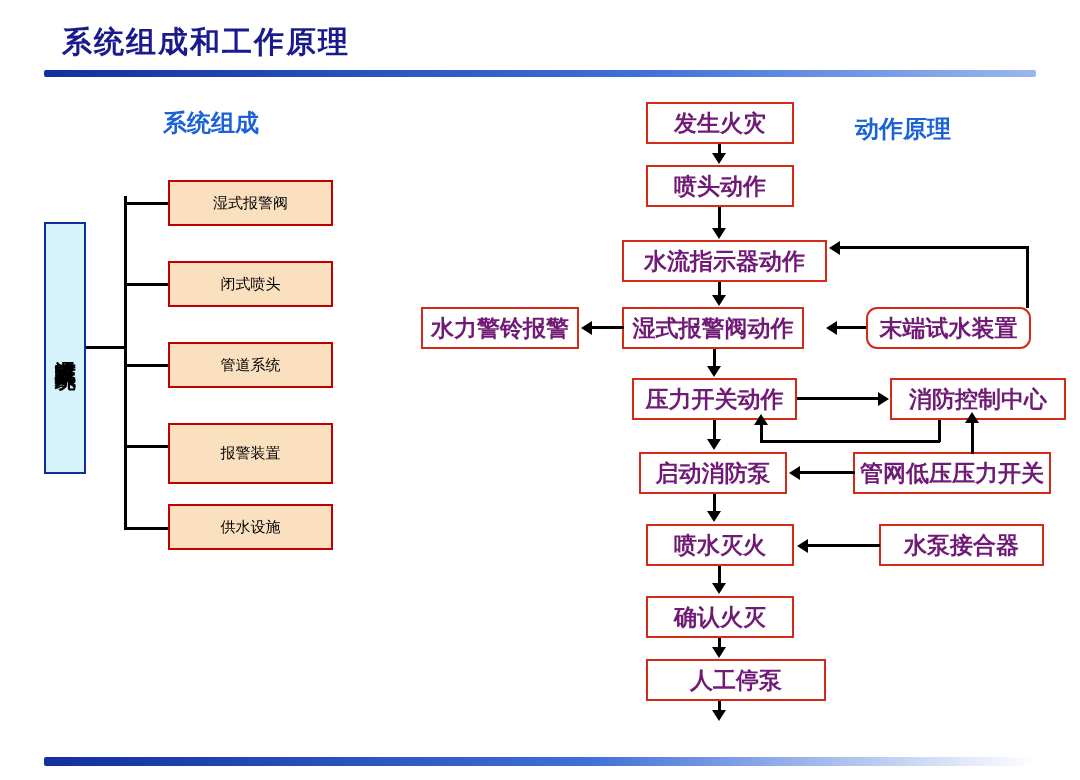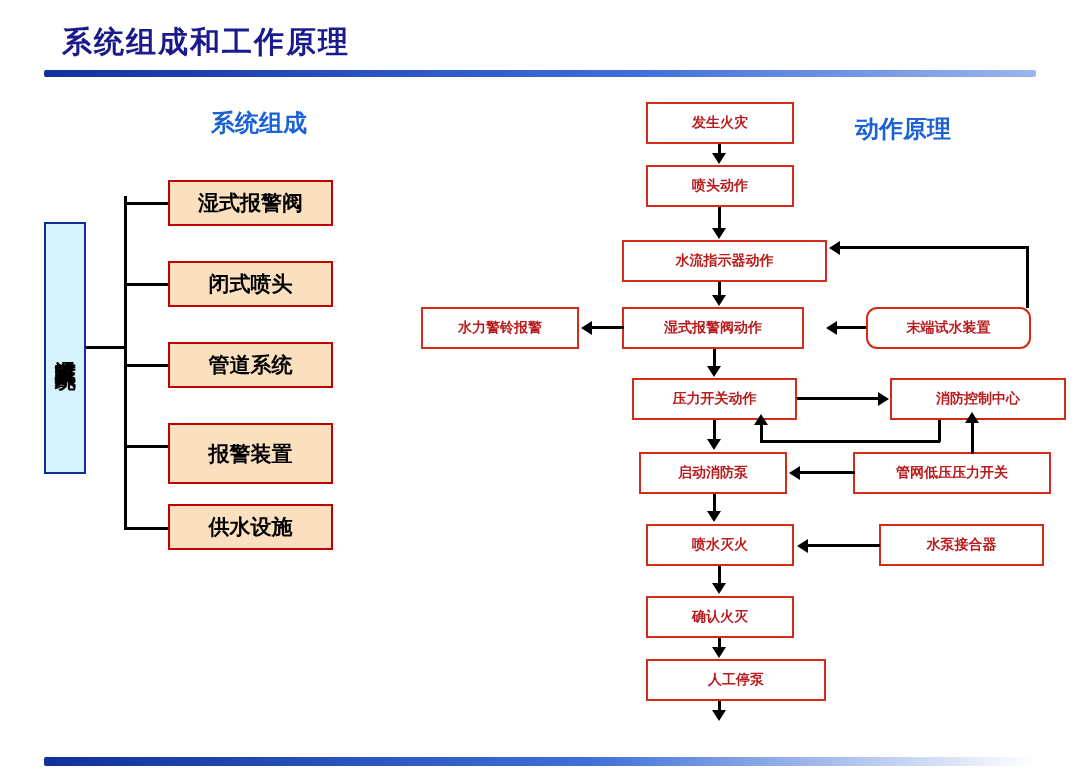--- a/index.html
+++ b/index.html
@@ -48,45 +48,45 @@
   }
   
   .section-heading {
     position: absolute;
     font-size: 24px;
     font-weight: bold;
     color: #1b62d6;
     font-family: "DejaVu Sans", sans-serif;
     white-space: nowrap;
   }
-  #heading-left { left: 163px; top: 107px; margin-left: 48px; }
+  #heading-left { left: 163px; top: 107px; }
   #heading-right { left: 855px; top: 113px; }
 
   
   .box {
     position: absolute;
     box-sizing: border-box;
     display: flex;
     align-items: center;
     justify-content: center;
     font-family: "DejaVu Sans", sans-serif;
     white-space: nowrap;
   }
   .box-orange {
     background: #fbe0c0;
     border: 2px solid #c00000;
     color: #000000;
-    font-size: 21px;
-    font-weight: bold;
+    font-size: 15px;
+    font-weight: normal;
   }
   .box-flow {
     background: #ffffff;
     border: 2px solid #d42a18;
-    color: #b91c1c;
-    font-size: 14px;
+    color: #701a75;
+    font-size: 23px;
     font-weight: bold;
   }
   
   #trunk-box {
     position: absolute;
     left: 44px;
     top: 222px;
     width: 42px;
     height: 252px;
     box-sizing: border-box;

